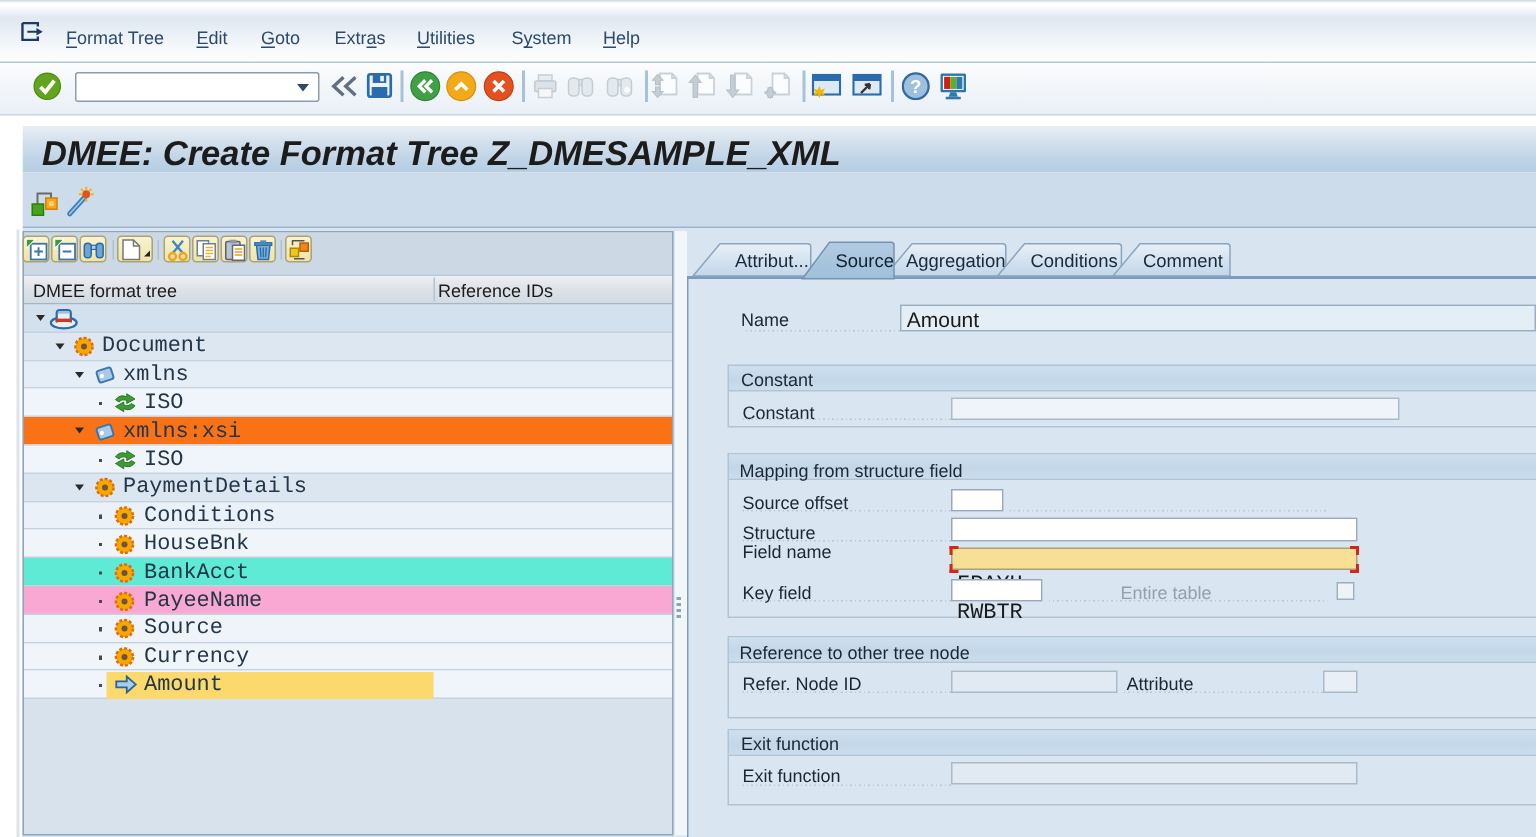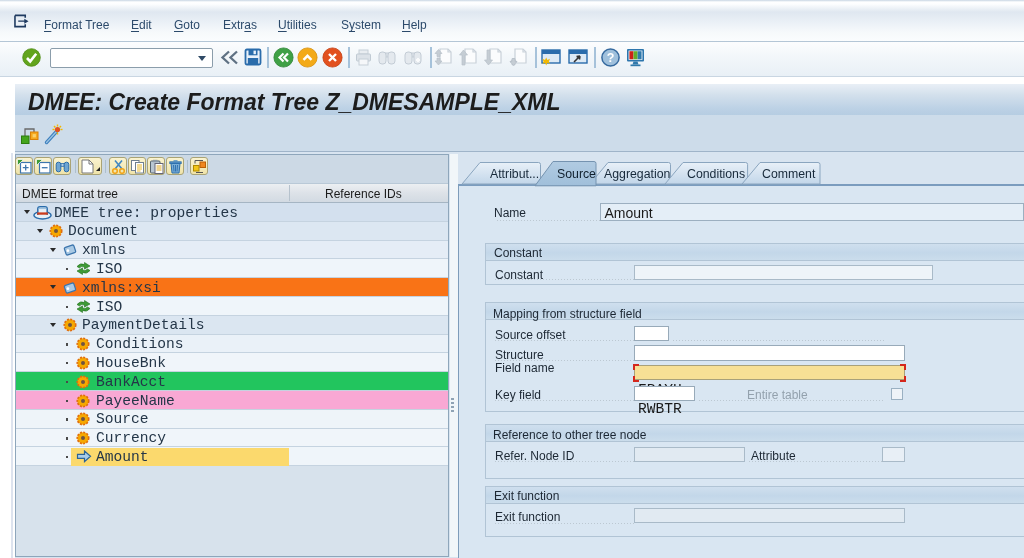--- a/index.html
+++ b/index.html
@@ -23,21 +23,21 @@
 #belowapp{left:0px;top:152px;width:1024px;height:406px;background:#d8e4f0;}
 #leftmargin{left:0;top:84px;width:15px;height:474px;background:#fff;}
 #leftline{left:11px;top:153px;width:2px;height:405px;background:#dde3ee;}
 
 #treepanel{left:15px;top:154px;width:434px;height:403px;background:#d7e2ec;border:1px solid #8fa7bc;border-color:#8ea6bb;box-sizing:border-box;}
 #treetools{left:0;top:0;width:432px;height:29px;background:#ccd9e5;border-bottom:1px solid #b9c9d7;box-sizing:border-box;}
 .ybtn{position:absolute;top:2px;width:18px;height:18px;background:linear-gradient(180deg,#faf3d0,#efe3a9);border:1px solid #aaa375;border-radius:3px;box-sizing:border-box;}
 .ysep{position:absolute;top:5px;width:1px;height:13px;background:#aebfcd;}
 #treehdr{left:0;top:29px;width:432px;height:19px;background:linear-gradient(180deg,#eceff2 0,#dde2e8 50%,#d2dae2 100%);border-bottom:1px solid #a5b5c3;box-sizing:border-box;font-size:12px;color:#1b1b1b;}
 #treehdr .c1{position:absolute;left:6px;top:3px;}
-#treehdr .c2{position:absolute;left:276px;top:3px;margin-left:33px;}
+#treehdr .c2{position:absolute;left:276px;top:3px;}
 #treehdr .div{position:absolute;left:273px;top:1px;width:1px;height:16px;background:#b6c2cd;}
 .trow{position:absolute;left:0;width:432px;height:18.8px;border-bottom:1px solid #c5d3e0;box-sizing:border-box;}
 .tlab{position:absolute;top:1.5px;font-family:"Liberation Mono",monospace;font-size:14.6px;color:#243648;white-space:nowrap;}
 .exp{position:absolute;top:7px;width:0;height:0;border-left:3.5px solid transparent;border-right:3.5px solid transparent;border-top:4.5px solid #2a2a2a;}
 .dot{position:absolute;top:8.5px;width:2.5px;height:2.5px;background:#4a4a4a;}
 .ticon{position:absolute;top:2px;}
 
 #rpanel{left:458px;top:184px;width:566px;height:374px;background:#d9e6f2;border-left:1.5px solid #7e9cba;border-top:2.5px solid #7b9cbe;box-sizing:border-box;}
 .glabel{position:absolute;font-size:12px;color:#1c2733;white-space:nowrap;}
 .gbox{position:absolute;border:1px solid #b1c4d5;box-sizing:border-box;}
@@ -297,21 +297,20 @@
       </div>
 <div id="treerows">
 <div class="trow" style="top:48px;background:#d3e0ee">
  <span class="exp" style="left:8px"></span>
  <svg class="ticon" style="left:17px;top:2px" width="19" height="15" viewBox="0 0 19 15">
   <ellipse cx="9.5" cy="10.2" rx="8.6" ry="3.7" fill="#e8f0f6" stroke="#2a6cab" stroke-width="1.5"></ellipse>
   <path d="M4.8 10 L4.8 4 Q4.8 1.8 7 1.8 L12 1.8 Q14.2 1.8 14.2 4 L14.2 10" fill="#e8f0f6" stroke="#2a6cab" stroke-width="1.5"></path>
   <rect x="4.2" y="7.4" width="10.6" height="2.3" fill="#cc3b1c"></rect>
             <rect x="5.6" y="2.5" width="7.8" height="1.6" fill="#9cc0de"></rect>
  </svg>
- <span class="tlab" style="left:38px">DMEE tree: properties</span>
 </div>
 <div class="trow" style="top:66.8px;background:#dce7f2">
  <span class="exp" style="left:20.5px"></span>
  <svg class="ticon" style="left:32.5px;top:2.5px" width="14" height="14" viewBox="0 0 14 14">
             <circle cx="7" cy="7" r="5.7" fill="#f6a800" stroke="#e06c0e" stroke-width="1.7" stroke-dasharray="2 1.3"></circle>
             <circle cx="7" cy="7" r="2" fill="#6f5342"></circle>
           </svg>
  <span class="tlab" style="left:52px">Document</span>
 </div>
 <div class="trow" style="top:85.6px;background:#e5edf6">
@@ -367,21 +366,21 @@
  <span class="tlab" style="left:80px">Conditions</span>
 </div>
 <div class="trow" style="top:198.4px;background:#f0f5fa">
  <span class="dot" style="left:49.5px"></span>
  <svg class="ticon" style="left:59.5px;top:2.5px" width="14" height="14" viewBox="0 0 14 14">
             <circle cx="7" cy="7" r="5.7" fill="#f6a800" stroke="#e06c0e" stroke-width="1.7" stroke-dasharray="2 1.3"></circle>
             <circle cx="7" cy="7" r="2" fill="#6f5342"></circle>
           </svg>
  <span class="tlab" style="left:80px">HouseBnk</span>
 </div>
-<div class="trow" style="top:217.2px;background:#22c55e">
+<div class="trow" style="top:217.2px;background:#5eead4">
  <span class="dot" style="left:49.5px"></span>
  <svg class="ticon" style="left:59.5px;top:2.5px" width="14" height="14" viewBox="0 0 14 14">
             <circle cx="7" cy="7" r="5.7" fill="#f6a800" stroke="#e06c0e" stroke-width="1.7" stroke-dasharray="2 1.3"></circle>
             <circle cx="7" cy="7" r="2" fill="#6f5342"></circle>
           </svg>
  <span class="tlab" style="left:80px">BankAcct</span>
 </div>
 <div class="trow" style="top:236px;background:#f9a8d4">
  <span class="dot" style="left:49.5px"></span>
  <svg class="ticon" style="left:59.5px;top:2.5px" width="14" height="14" viewBox="0 0 14 14">

